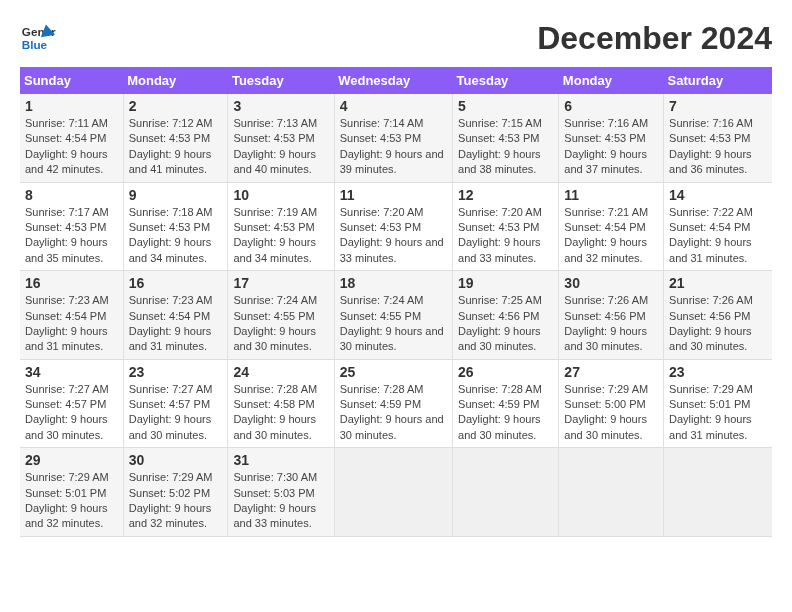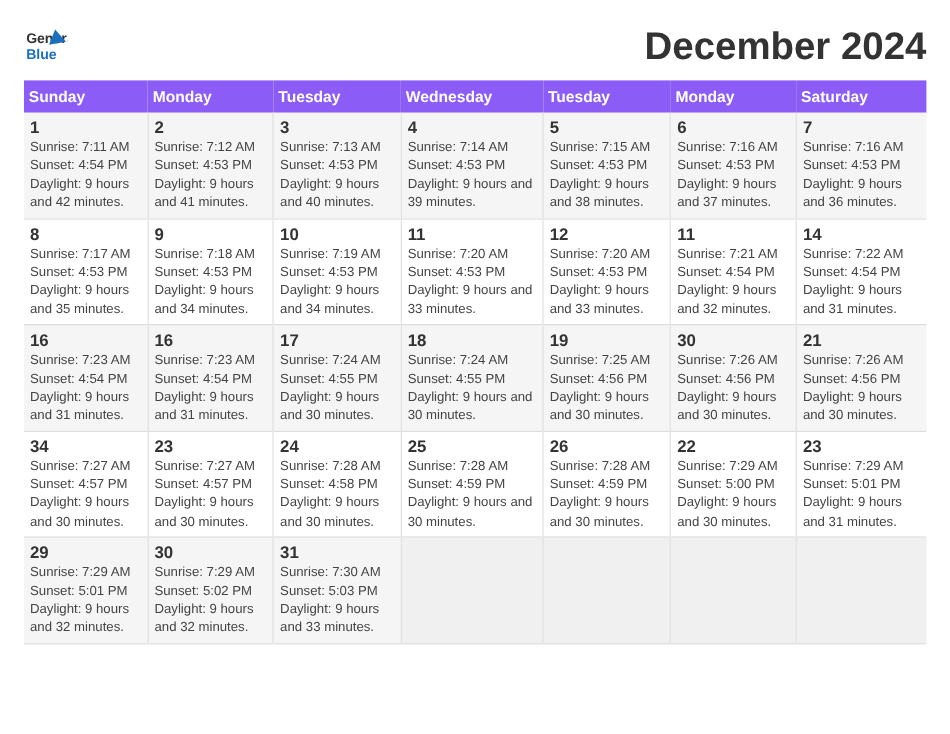--- a/index.html
+++ b/index.html
@@ -168,21 +168,21 @@
         <td><span class="day-num">34</span>
 <span class="day-info">Sunrise: 7:27 AM<br>Sunset: 4:57 PM<br>Daylight: 9 hours and 30 minutes.</span></td>
         <td><span class="day-num">23</span>
 <span class="day-info">Sunrise: 7:27 AM<br>Sunset: 4:57 PM<br>Daylight: 9 hours and 30 minutes.</span></td>
         <td><span class="day-num">24</span>
 <span class="day-info">Sunrise: 7:28 AM<br>Sunset: 4:58 PM<br>Daylight: 9 hours and 30 minutes.</span></td>
         <td><span class="day-num">25</span>
 <span class="day-info">Sunrise: 7:28 AM<br>Sunset: 4:59 PM<br>Daylight: 9 hours and 30 minutes.</span></td>
         <td><span class="day-num">26</span>
 <span class="day-info">Sunrise: 7:28 AM<br>Sunset: 4:59 PM<br>Daylight: 9 hours and 30 minutes.</span></td>
-        <td><span class="day-num">22</span>
+        <td><span class="day-num">27</span>
 <span class="day-info">Sunrise: 7:29 AM<br>Sunset: 5:00 PM<br>Daylight: 9 hours and 30 minutes.</span></td>
         <td><span class="day-num">23</span>
 <span class="day-info">Sunrise: 7:29 AM<br>Sunset: 5:01 PM<br>Daylight: 9 hours and 31 minutes.</span></td>
       </tr>
       <tr class="row-odd">
         <td><span class="day-num">29</span>
 <span class="day-info">Sunrise: 7:29 AM<br>Sunset: 5:01 PM<br>Daylight: 9 hours and 32 minutes.</span></td>
         <td><span class="day-num">30</span>
 <span class="day-info">Sunrise: 7:29 AM<br>Sunset: 5:02 PM<br>Daylight: 9 hours and 32 minutes.</span></td>
         <td><span class="day-num">31</span>

